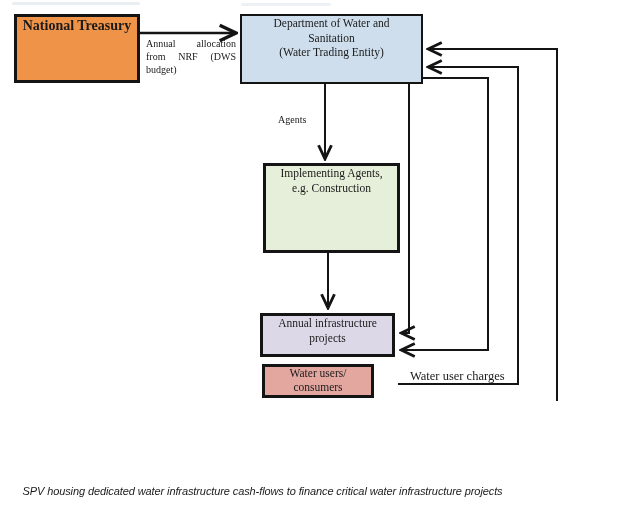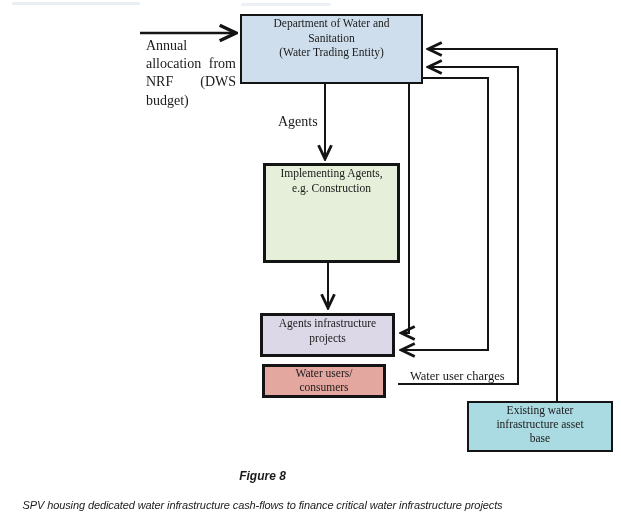--- a/index.html
+++ b/index.html
@@ -20,30 +20,30 @@
     text-align:center;
   }
   .node-label{
     white-space:pre-line;
     font-size:11.5px;
     line-height:1.28;
   }
   .nt{left:14px;top:14px;width:126px;height:69px;}
   .nt .node-label{font-weight:bold;font-size:14px;}
   .dws{left:240px;top:14px;width:183px;height:70px;border-width:2.5px;}
-  .agents{left:263px;top:163px;width:137px;height:100px;padding-bottom:20px;}
+  .agents{left:263px;top:163px;width:137px;height:90px;padding-bottom:20px;}
   .projects{left:260px;top:313px;width:135px;height:44px;}
-  .users{left:262px;top:364px;width:124px;height:34px;}
+  .users{left:262px;top:364px;width:112px;height:34px;}
   .users .node-label{line-height:1.18;}
   .asset{left:467px;top:401px;width:146px;height:51px;border-width:2.5px;}
   .asset .node-label{line-height:1.22;}
 
   .edge-label{
     position:absolute;
-    font-size:14px;
+    font-size:10px;
     line-height:1.3;
   }
   .lbl-alloc{left:146px;top:37px;width:90px;text-align:justify;}
   .lbl-mandate{left:278px;top:113px;}
   .lbl-charges{left:410px;top:368px;font-size:12.5px;text-align:center;}
 
   .artifact{position:absolute;height:3px;background:#e9eef3;border-radius:2px;}
   .artifact-a{left:12px;top:2px;width:128px;}
   .artifact-b{left:241px;top:3px;width:90px;background:#edf1f5;}
 
@@ -74,50 +74,47 @@
       <path d="M140,33 H235" marker-end="url(#arr)" stroke-width="2.4"></path>
       <path d="M325,84 V158" marker-end="url(#arr)"></path>
       <path d="M328,253 V307" marker-end="url(#arr)"></path>
       <path d="M409,84 V333 H402" marker-end="url(#arr)"></path>
       <path d="M423,78 H488 V350 H402" marker-end="url(#arr)"></path>
       <path d="M398,384 H518 V67 H429" marker-end="url(#arr)"></path>
       <path d="M557,401 V49 H429" marker-end="url(#arr)"></path>
     </g>
   </svg>
 
+  <div class="node nt" style="background: rgb(239, 147, 73);">
+    <span class="node-label">National Treasury</span>
+  </div>
 
   <div class="node dws" style="background: rgb(206, 222, 237);">
     <span class="node-label">Department of Water and
 Sanitation
 (Water Trading Entity)</span>
   </div>
 
   <div class="node agents" style="background: rgb(230, 239, 217);">
     <span class="node-label">Implementing Agents,
 e.g. Construction</span>
   </div>
 
   <div class="node projects" style="background: rgb(220, 216, 232);">
-    <span class="node-label">Agents infrastructure
+    <span class="node-label">Annual infrastructure
 projects</span>
   </div>
 
   <div class="node users" style="background: rgb(227, 167, 159);">
     <span class="node-label">Water users/
 consumers</span>
   </div>
 
-  <div class="node asset" style="background: rgb(171, 219, 226);">
-    <span class="node-label">Existing water
-infrastructure asset
-base</span>
-  </div>
 
   <div class="edge-label lbl-alloc">Annual allocation from NRF (DWS budget)</div>
   <div class="edge-label lbl-mandate">Agents</div>
   <div class="edge-label lbl-charges">Water user charges</div>
 
   <div class="caption">
-    <div class="fig-num">Figure 8</div>
     <div class="fig-text">SPV housing dedicated water infrastructure cash-flows to finance critical water infrastructure projects</div>
   </div>
 
 </div>
 
 </body></html>

